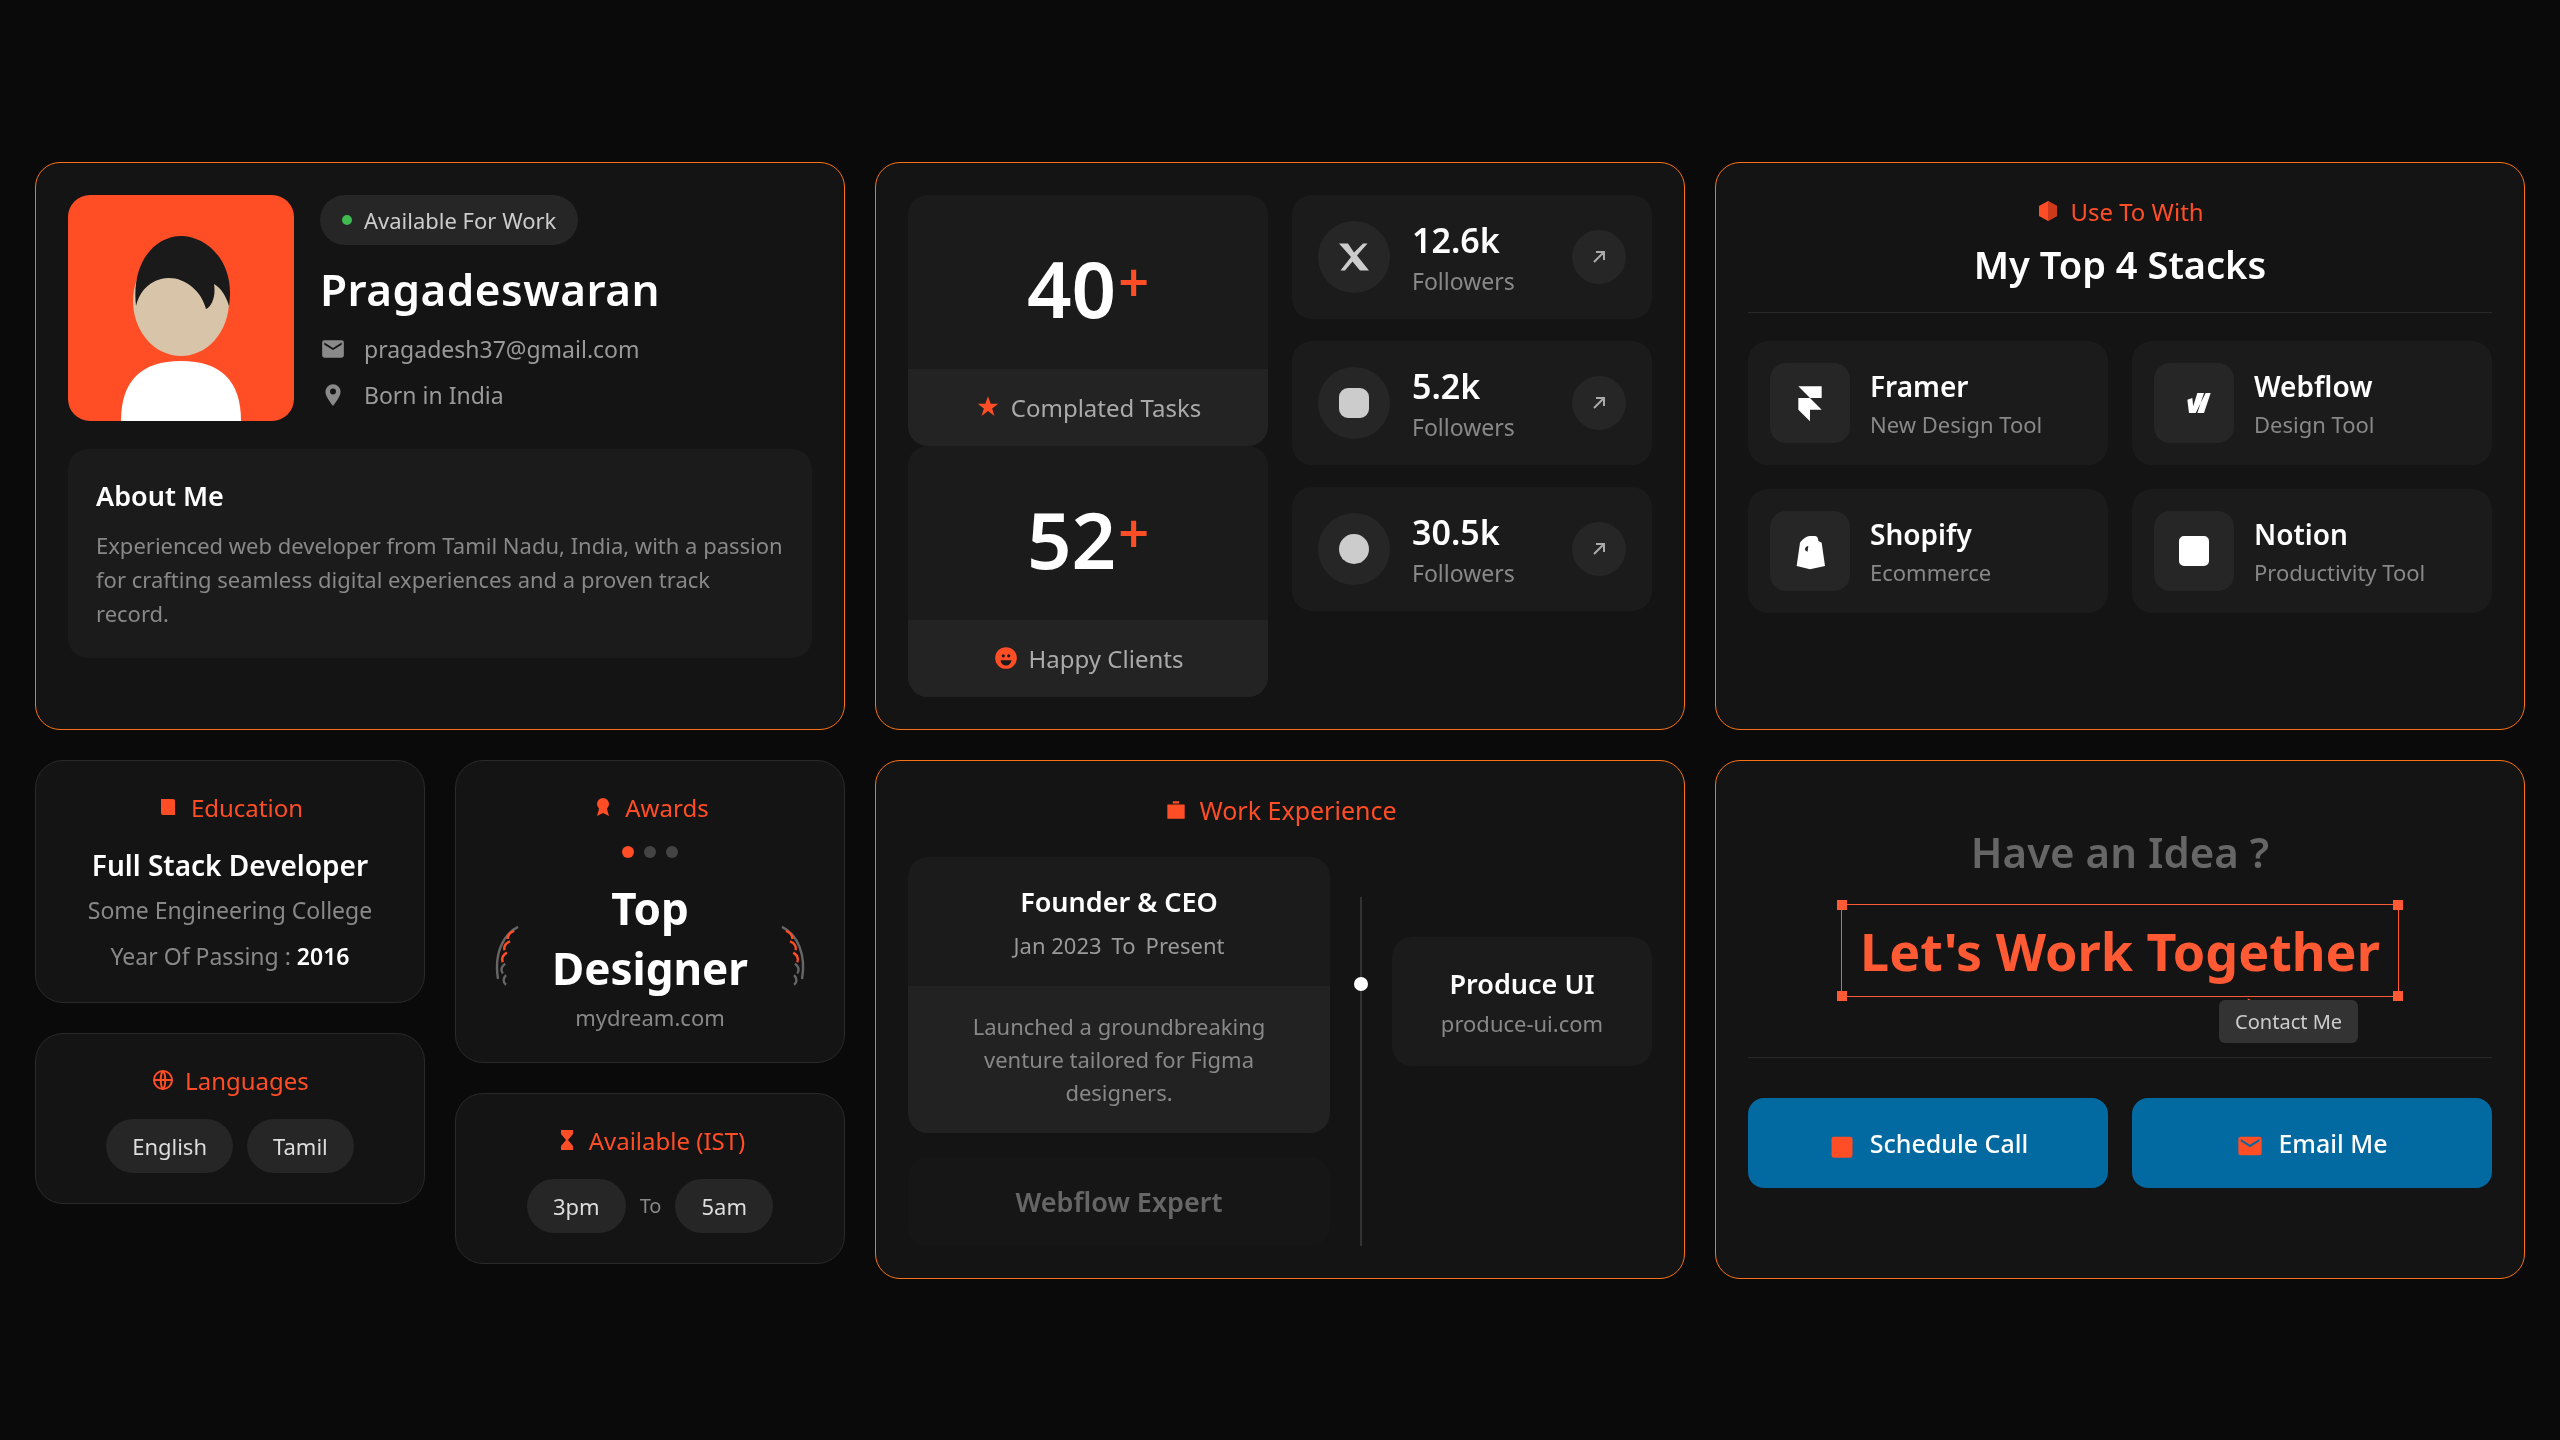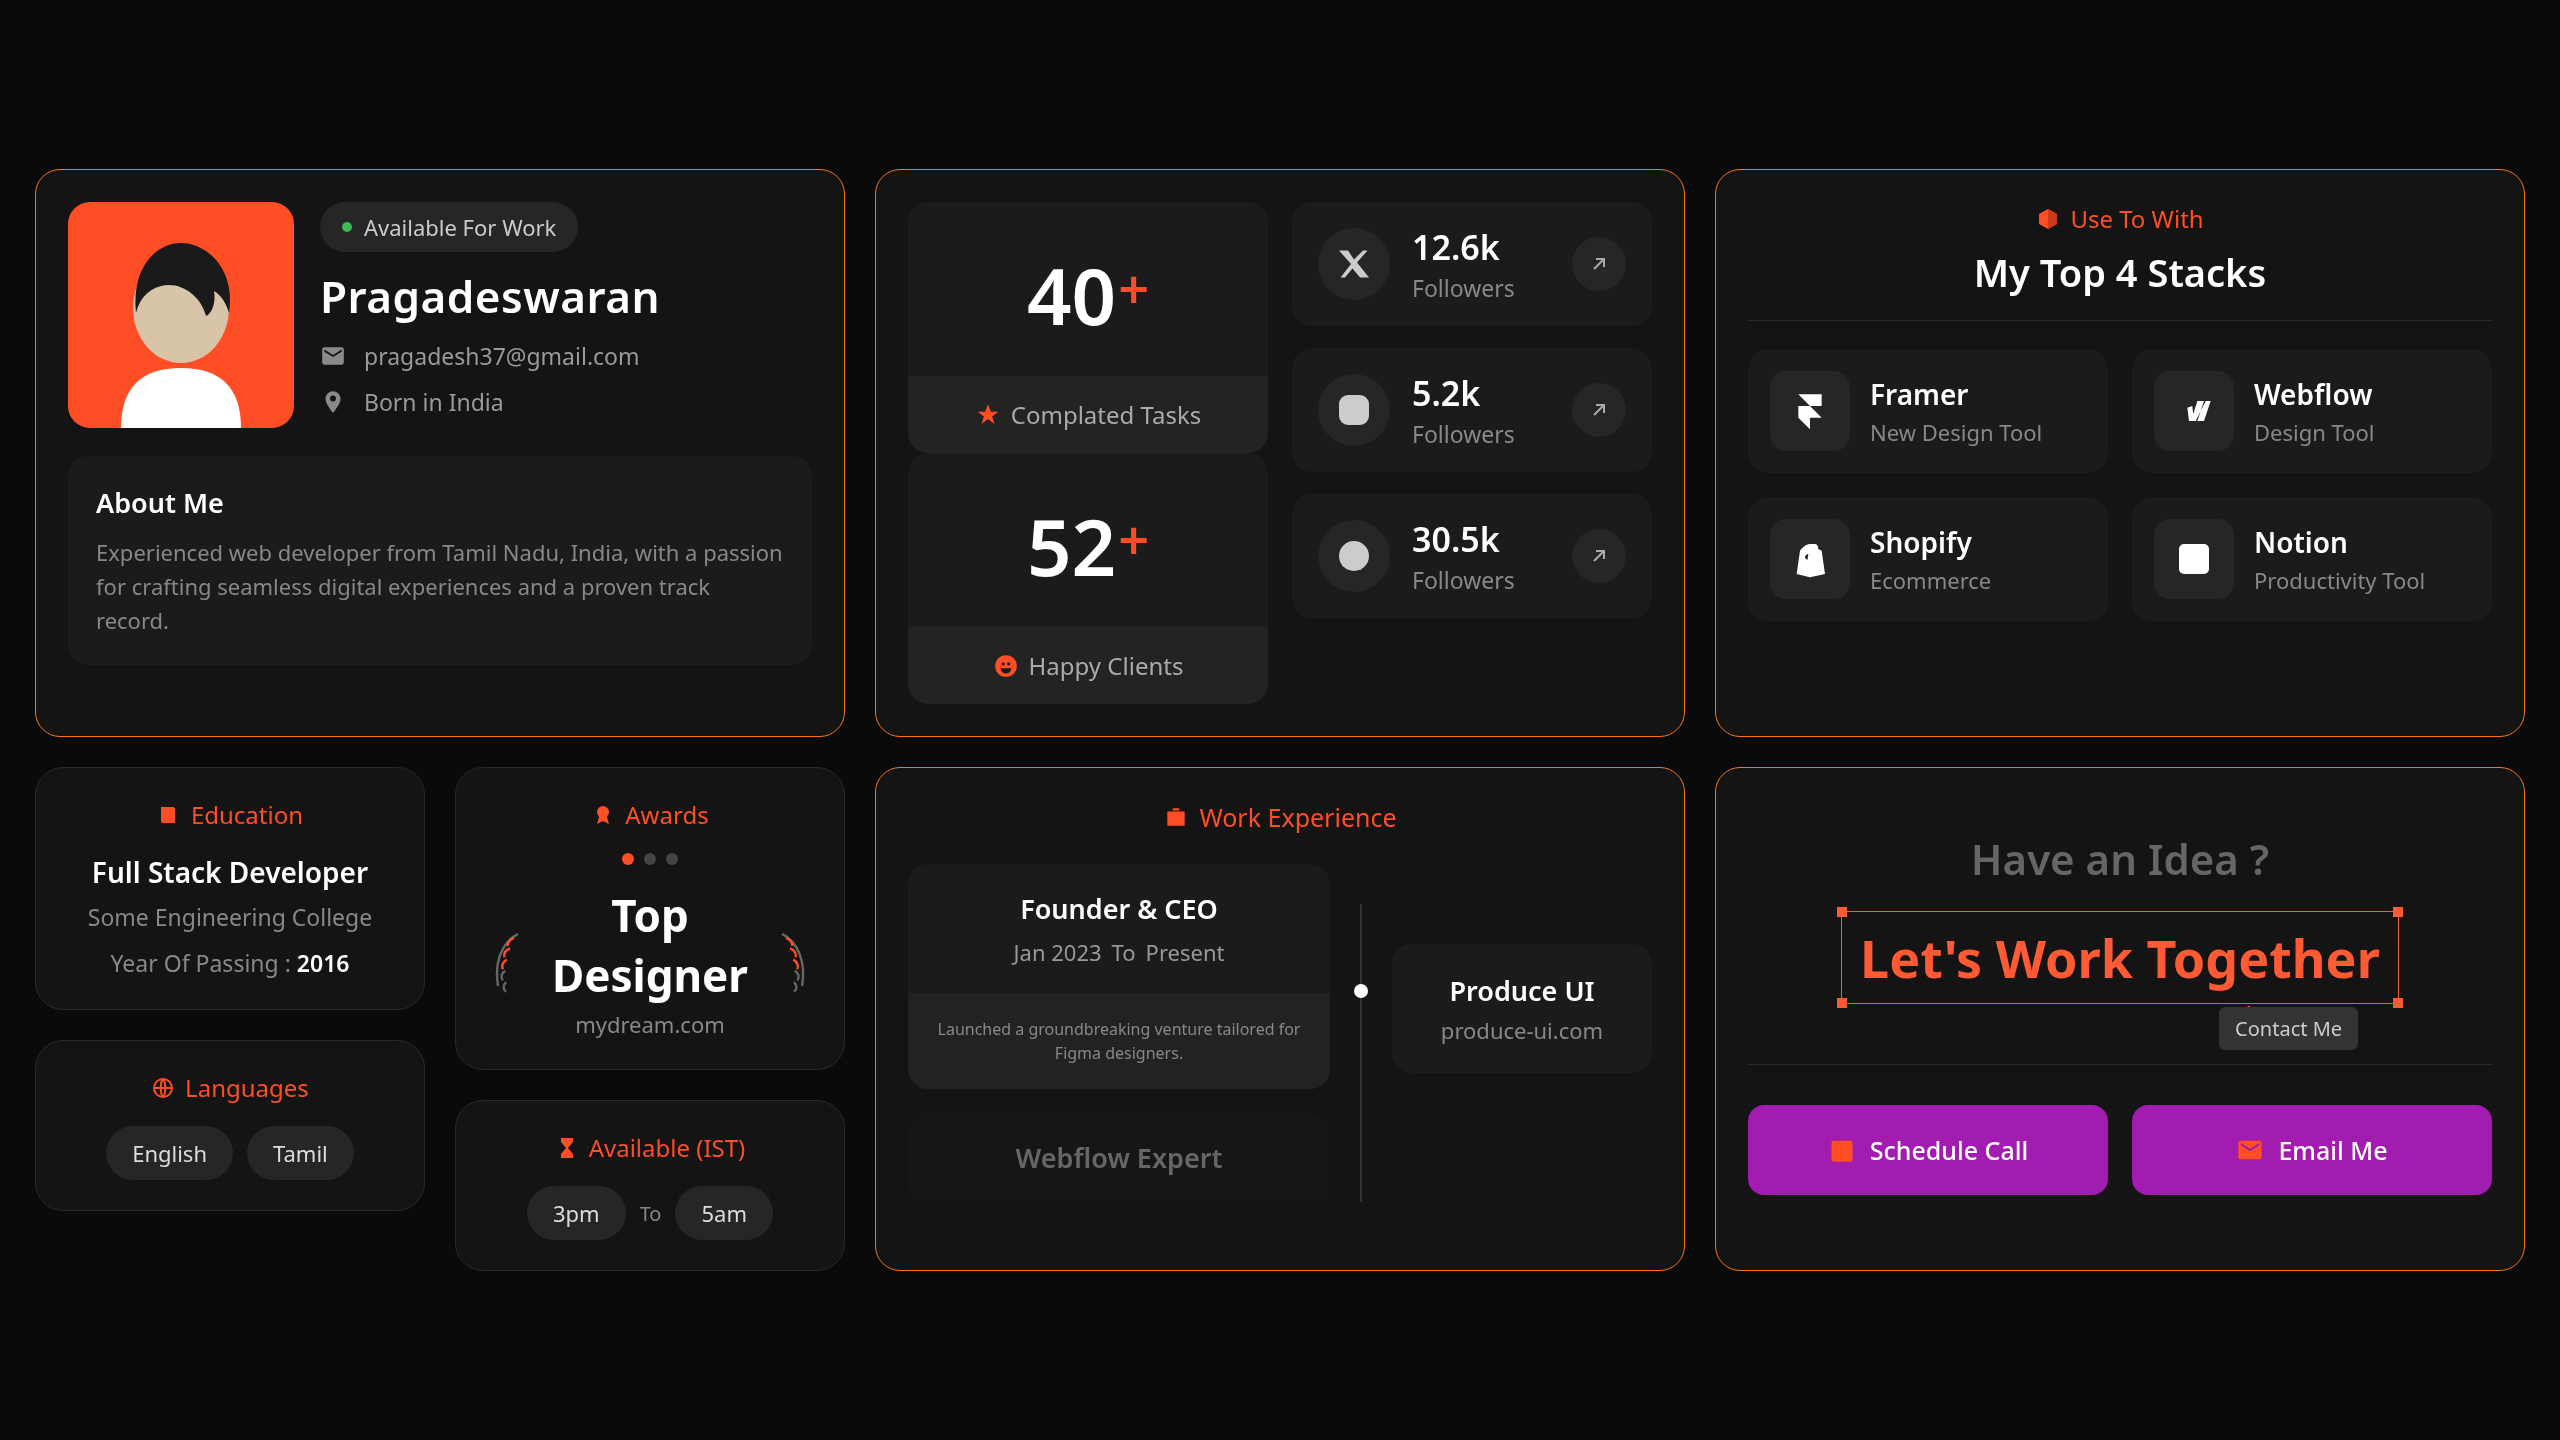--- a/index.html
+++ b/index.html
@@ -70,21 +70,21 @@
 
 
 .work-h{text-align:center;color:#ff4d26;font-size:25px;display:flex;align-items:center;justify-content:center;gap:10px;margin-bottom:30px}
 .work-body{display:flex;gap:30px;align-items:flex-start;position:relative}
 .work-left{flex:1;display:flex;flex-direction:column;gap:24px}
 .wcard{background:#1b1b1b;border-radius:20px;overflow:hidden}
 .wcard .top{padding:26px;text-align:center}
 .wcard .role{font-size:27px;font-weight:600}
 .wcard .dates{color:#999;font-size:22px;margin-top:10px}
 .wcard .dates .to{margin:0 10px}
-.wcard .desc{background:#222;padding:24px;color:#888;font-size:16px;text-align:center;line-height:1.5}
+.wcard .desc{background:#222;padding:24px;color:#888;font-size:22px;text-align:center;line-height:1.5}
 .wcard.fade{opacity:.35}
 .timeline{width:2px;background:#333;align-self:stretch;position:relative;margin-top:40px}
 .timeline::before{content:'';position:absolute;top:80px;left:-6px;width:14px;height:14px;border-radius:50%;background:#fff}
 .company{background:#1b1b1b;border-radius:20px;padding:28px;text-align:center;width:260px;margin-top:80px}
 .company .cn{font-size:27px;font-weight:600}
 .company .cu{color:#888;font-size:22px;margin-top:6px}
 
 
 .cta{text-align:center}
 .cta-top{padding:30px 0 60px;border-bottom:1px solid #2a2a2a;position:relative}
@@ -92,21 +92,21 @@
 .together{color:#ff5a33;font-size:52px;font-weight:700;display:inline-block;position:relative;padding:10px 18px;border:1px solid #ff5a33}
 .together::before,.together::after{content:'';position:absolute;width:10px;height:10px;background:#ff5a33}
 .together::before{top:-5px;left:-5px}
 .together::after{bottom:-5px;right:-5px}
 .corner-tl{position:absolute;width:10px;height:10px;background:#ff5a33;top:-5px;right:-5px}
 .corner-br{position:absolute;width:10px;height:10px;background:#ff5a33;bottom:-5px;left:-5px}
 .cursor{position:absolute;right:30%;bottom:30px}
 .cursor svg{width:26px;height:26px;fill:#ff5a33}
 .contact-tag{position:absolute;right:18%;bottom:14px;background:#333;padding:8px 16px;border-radius:6px;font-size:20px;color:#ccc}
 .cta-btns{display:grid;grid-template-columns:1fr 1fr;gap:24px;margin-top:40px}
-.btn{background:#a21caf;border-radius:16px;padding:28px;display:flex;align-items:center;justify-content:center;gap:14px;font-size:25px;font-weight:500;color:#fff}
+.btn{background:#0369a1;border-radius:16px;padding:28px;display:flex;align-items:flex-end;justify-content:center;gap:14px;font-size:25px;font-weight:500;color:#fff}
 .btn svg{width:28px;height:28px;fill:#ff4d26}
 </style>
 </head>
 <body>
 
 <div class="wrap">
 
 <div class="card">
   <div class="profile">
     <div class="avatar">

